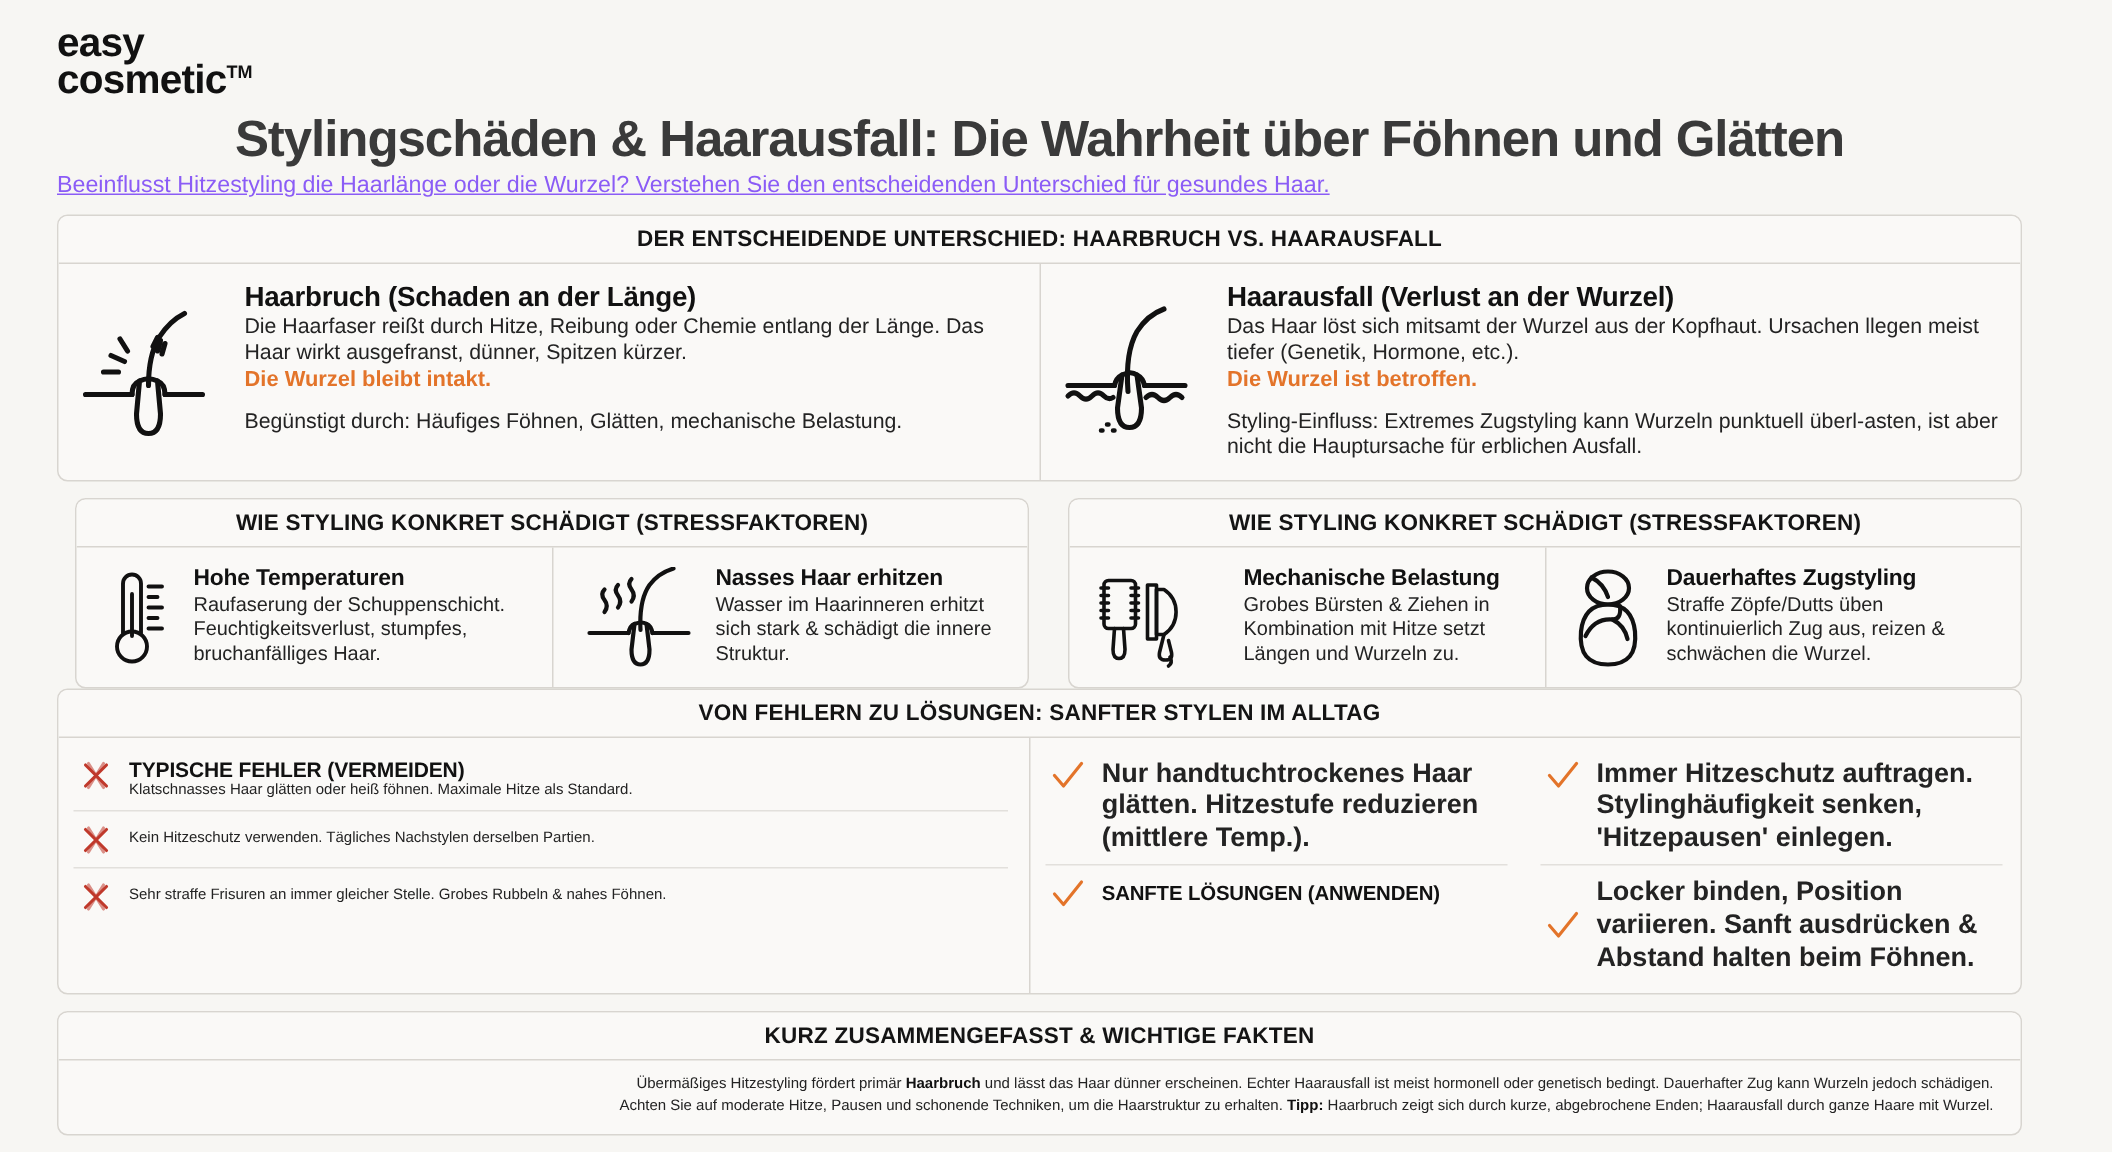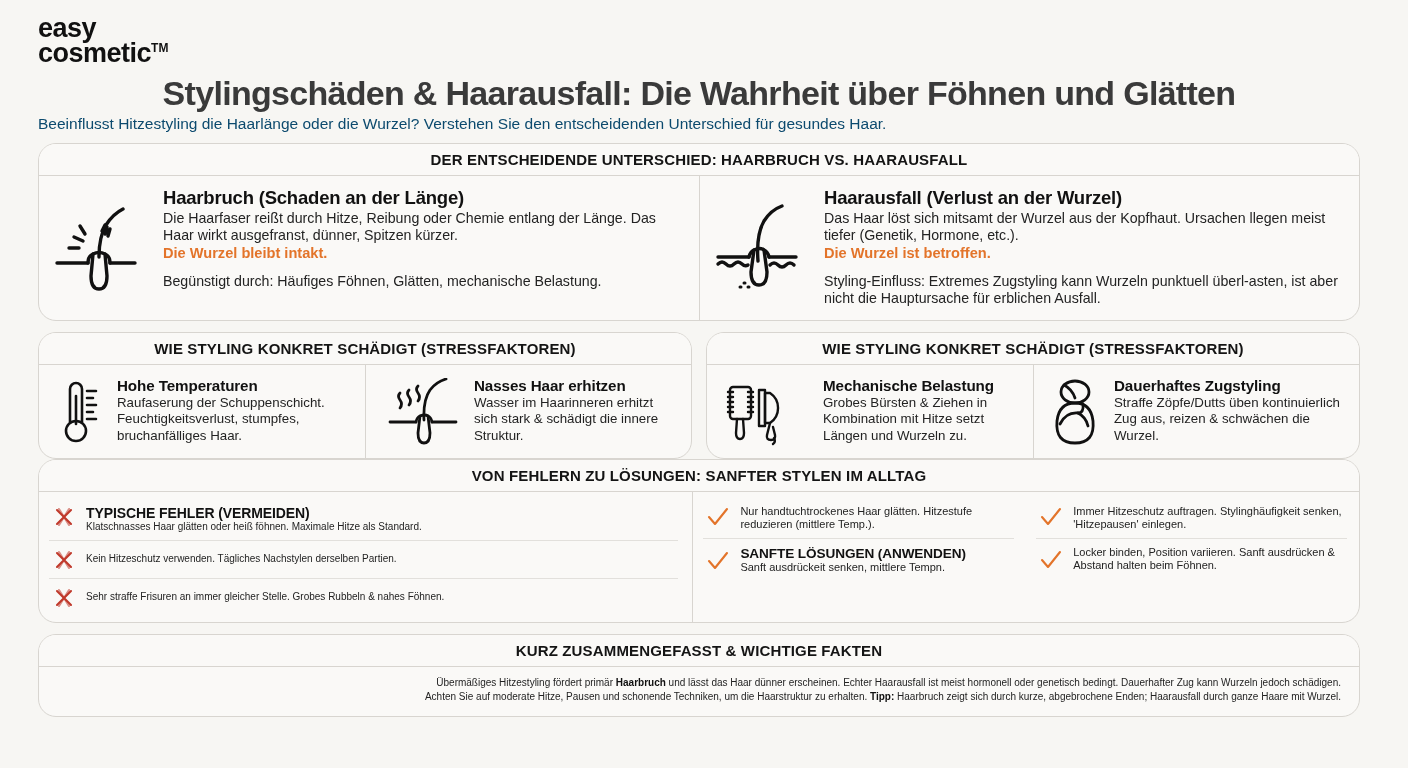--- a/index.html
+++ b/index.html
@@ -13,21 +13,21 @@
   body {
     font-family: "Liberation Sans", sans-serif;
     background: #f7f6f3;
     color: #1c1c1c;
     -webkit-font-smoothing: antialiased;
   }
 
   .page {
     width: 1408px;
     height: 768px;
-    padding: 16px 48px 10px 38px;
+    padding: 16px 60px 10px 38px;
     background: #f7f6f3;
     position: relative;
     display: flex;
     flex-direction: column;
   }
 
   
   .brand {
     font-weight: 700;
     font-size: 27px;
@@ -52,29 +52,30 @@
     font-size: 34px;
     font-weight: 700;
     letter-spacing: -0.7px;
     color: #3a3a3a;
     line-height: 1.05;
     margin-bottom: 3px;
     text-align: center;
   }
   .subhead {
     font-size: 15.5px;
-    color: #0c4a6e;
+    color: #8b5cf6;
     line-height: 1.25;
     margin-bottom: 9px;
+    text-decoration: underline;
   }
 
   
   .card {
     border: 1px solid #d8d5d0;
-    border-radius: 18px;
+    border-radius: 7px;
     background: #faf9f7;
     overflow: hidden;
   }
   .card-head {
     text-align: center;
     font-size: 15px;
     font-weight: 700;
     letter-spacing: 0.15px;
     padding: 7px 8px 7px;
     border-bottom: 1px solid #d8d5d0;
@@ -112,21 +113,21 @@
   }
   .diff-foot {
     font-size: 14.2px;
     line-height: 1.22;
     color: #232323;
     margin-top: 9px;
   }
 
   
   .stress-wrap { display: flex; gap: 14px; margin-top: 11px; }
-  .stress-card { flex: 1 1 50%; }
+  .stress-card { flex: 1 1 50%; margin-left: 12px; }
   .stress-body { display: flex; }
   .stress-cell {
     flex: 1 1 50%;
     display: flex;
     gap: 10px;
     padding: 11px 12px 12px 14px;
     align-items: center;
   }
   .stress-cell + .stress-cell { border-left: 1px solid #d8d5d0; }
   .stress-icon { flex: 0 0 54px; display: flex; align-items: flex-start; justify-content: center; padding-top: 2px; }
@@ -167,21 +168,21 @@
     letter-spacing: -0.1px;
     color: #111;
     display: block;
   }
   .sol-body-txt {
     font-size: 10px;
     line-height: 1.22;
     color: #232323;
     display: block;
   }
-  .sol-rcol .sol-body-txt { font-size: 11px; line-height: 1.2; }
+  .sol-rcol .sol-body-txt { font-size: 18px; line-height: 1.2; font-weight: bold; }
   .sol-rcol .sol-head { font-size: 13.6px; }
 
   
   .sum-wrap { margin-top: 11px; }
   .sum-body {
     padding: 9px 18px 11px;
     text-align: right;
     font-size: 10px;
     line-height: 1.45;
     color: #232323;
@@ -412,21 +413,20 @@
             </div>
           </div>
           <div class="sol-item">
             <div class="sol-mark">
               <svg width="24" height="22" viewBox="0 0 24 22">
                 <path d="M3 11 L9 18 L21 3" fill="none" stroke="#e3742a" stroke-width="2.1" stroke-linecap="round" stroke-linejoin="round"></path>
               </svg>
             </div>
             <div class="sol-text">
               <span class="sol-head">SANFTE LÖSUNGEN (ANWENDEN)</span>
-              <span class="sol-body-txt">Sanft ausdrückeit senken, mittlere Tempn.</span>
             </div>
           </div>
         </div>
 
         <div class="sol-rcol">
           <div class="sol-item">
             <div class="sol-mark">
               <svg width="24" height="22" viewBox="0 0 24 22">
                 <path d="M3 11 L9 18 L21 3" fill="none" stroke="#e3742a" stroke-width="2.1" stroke-linecap="round" stroke-linejoin="round"></path>
               </svg>

